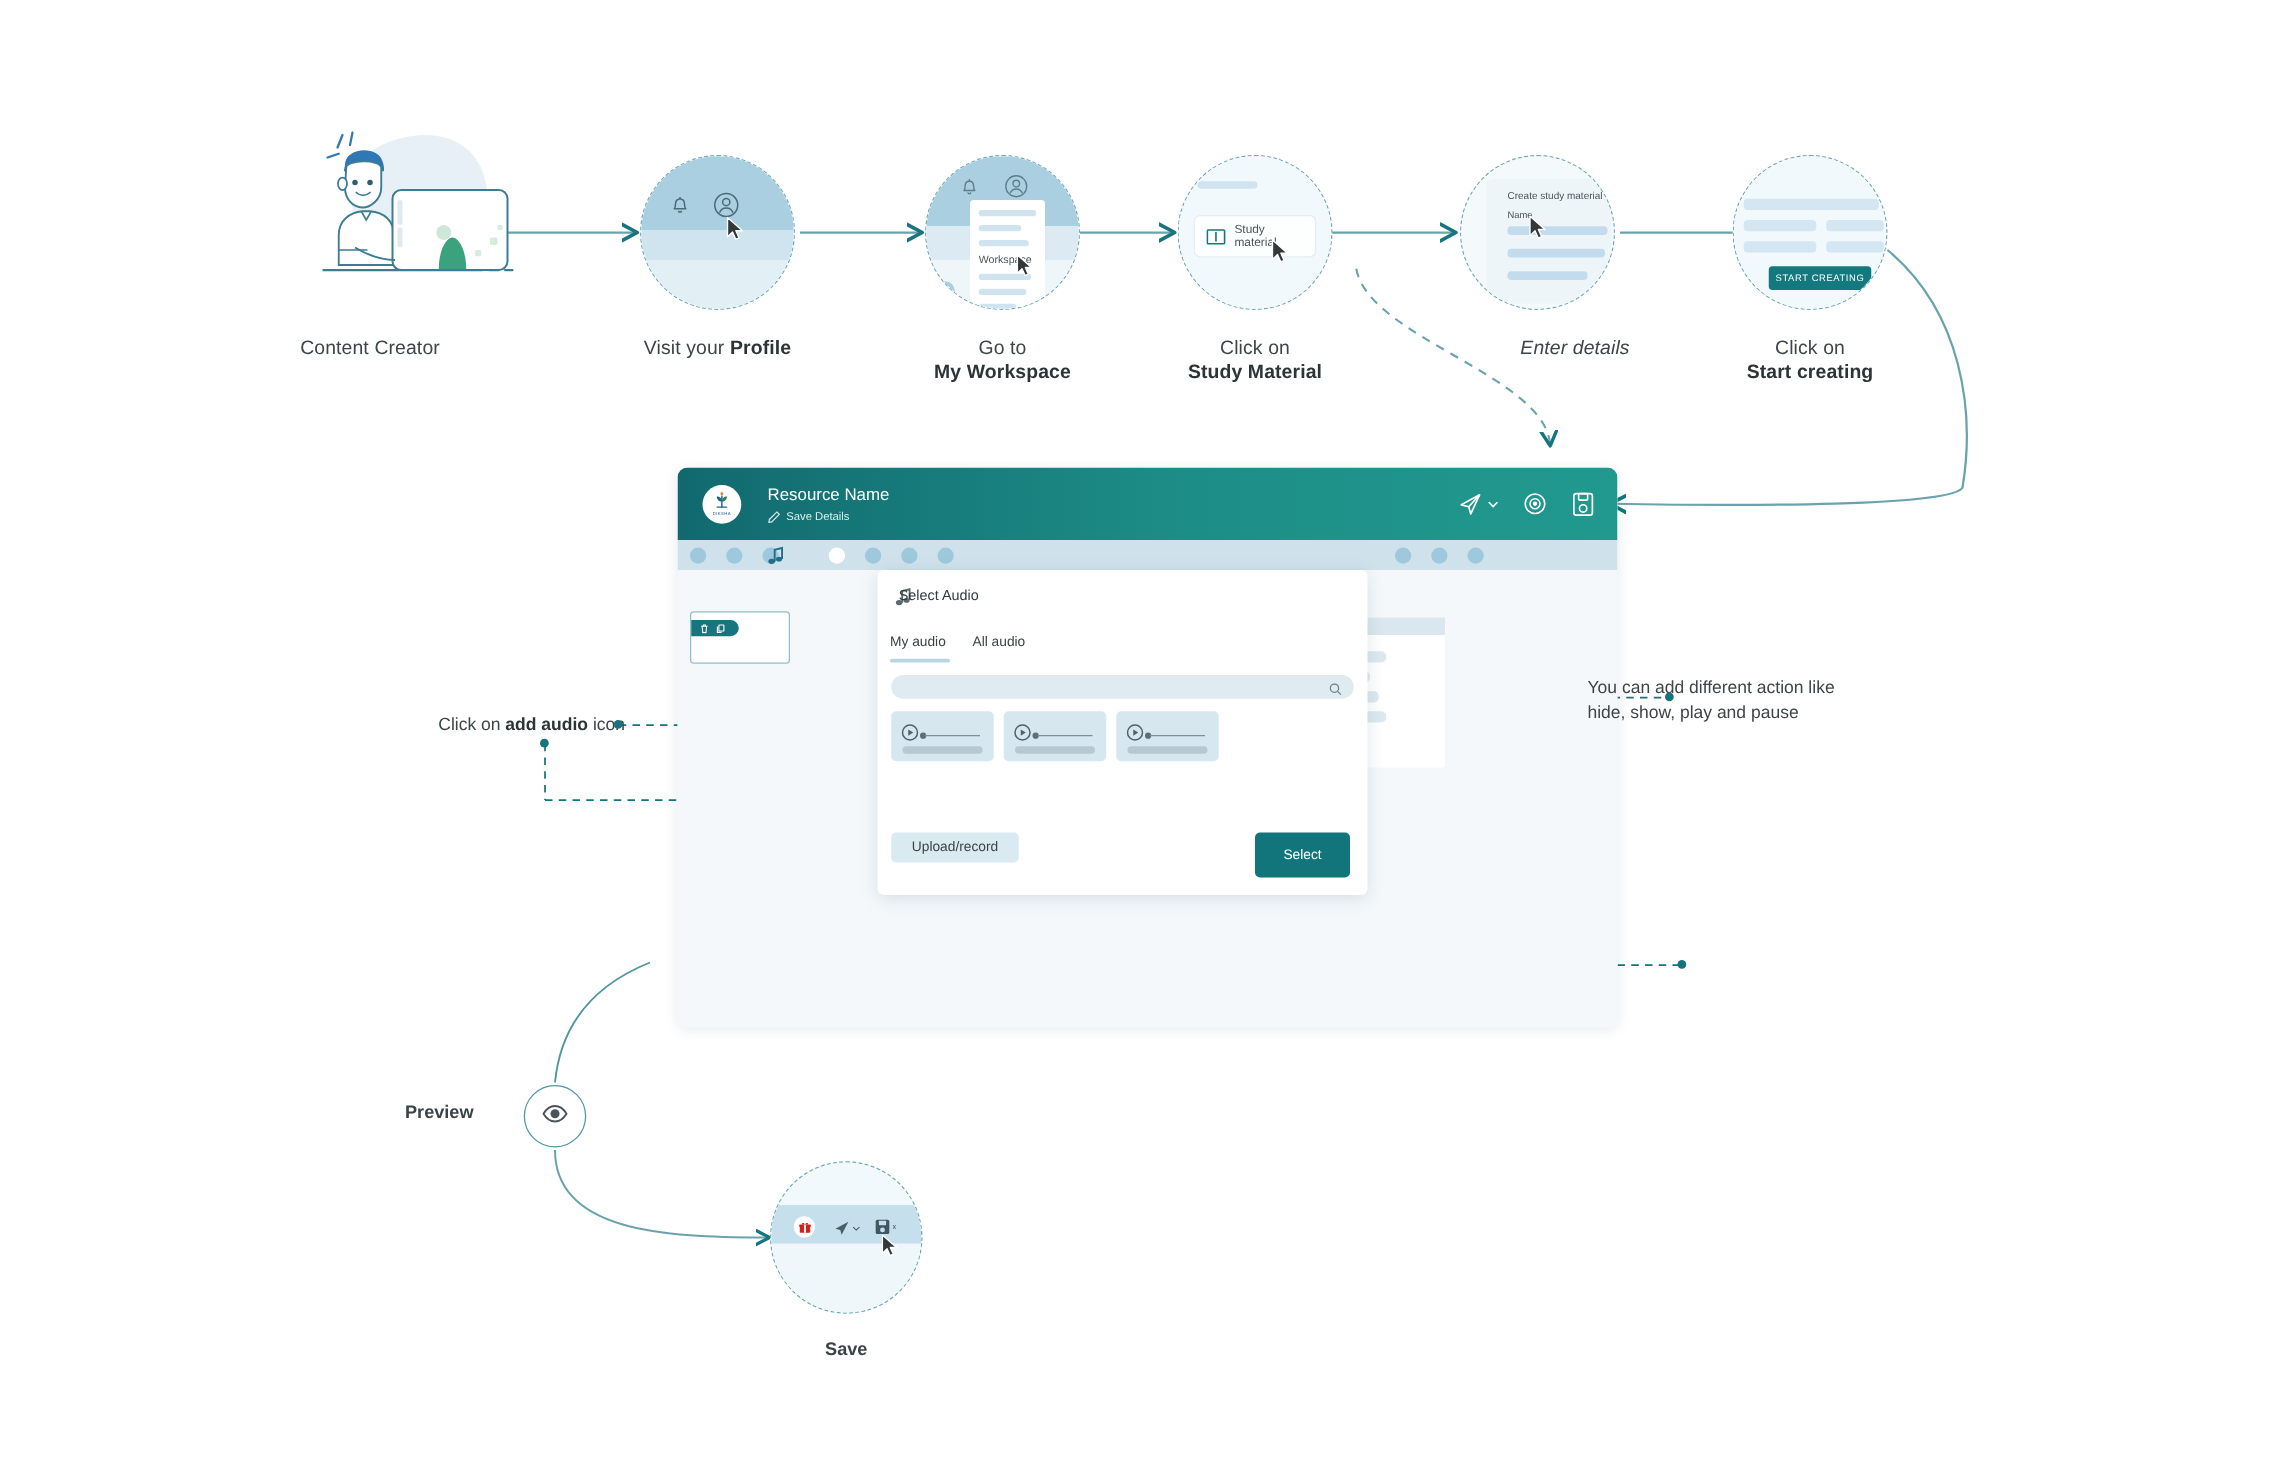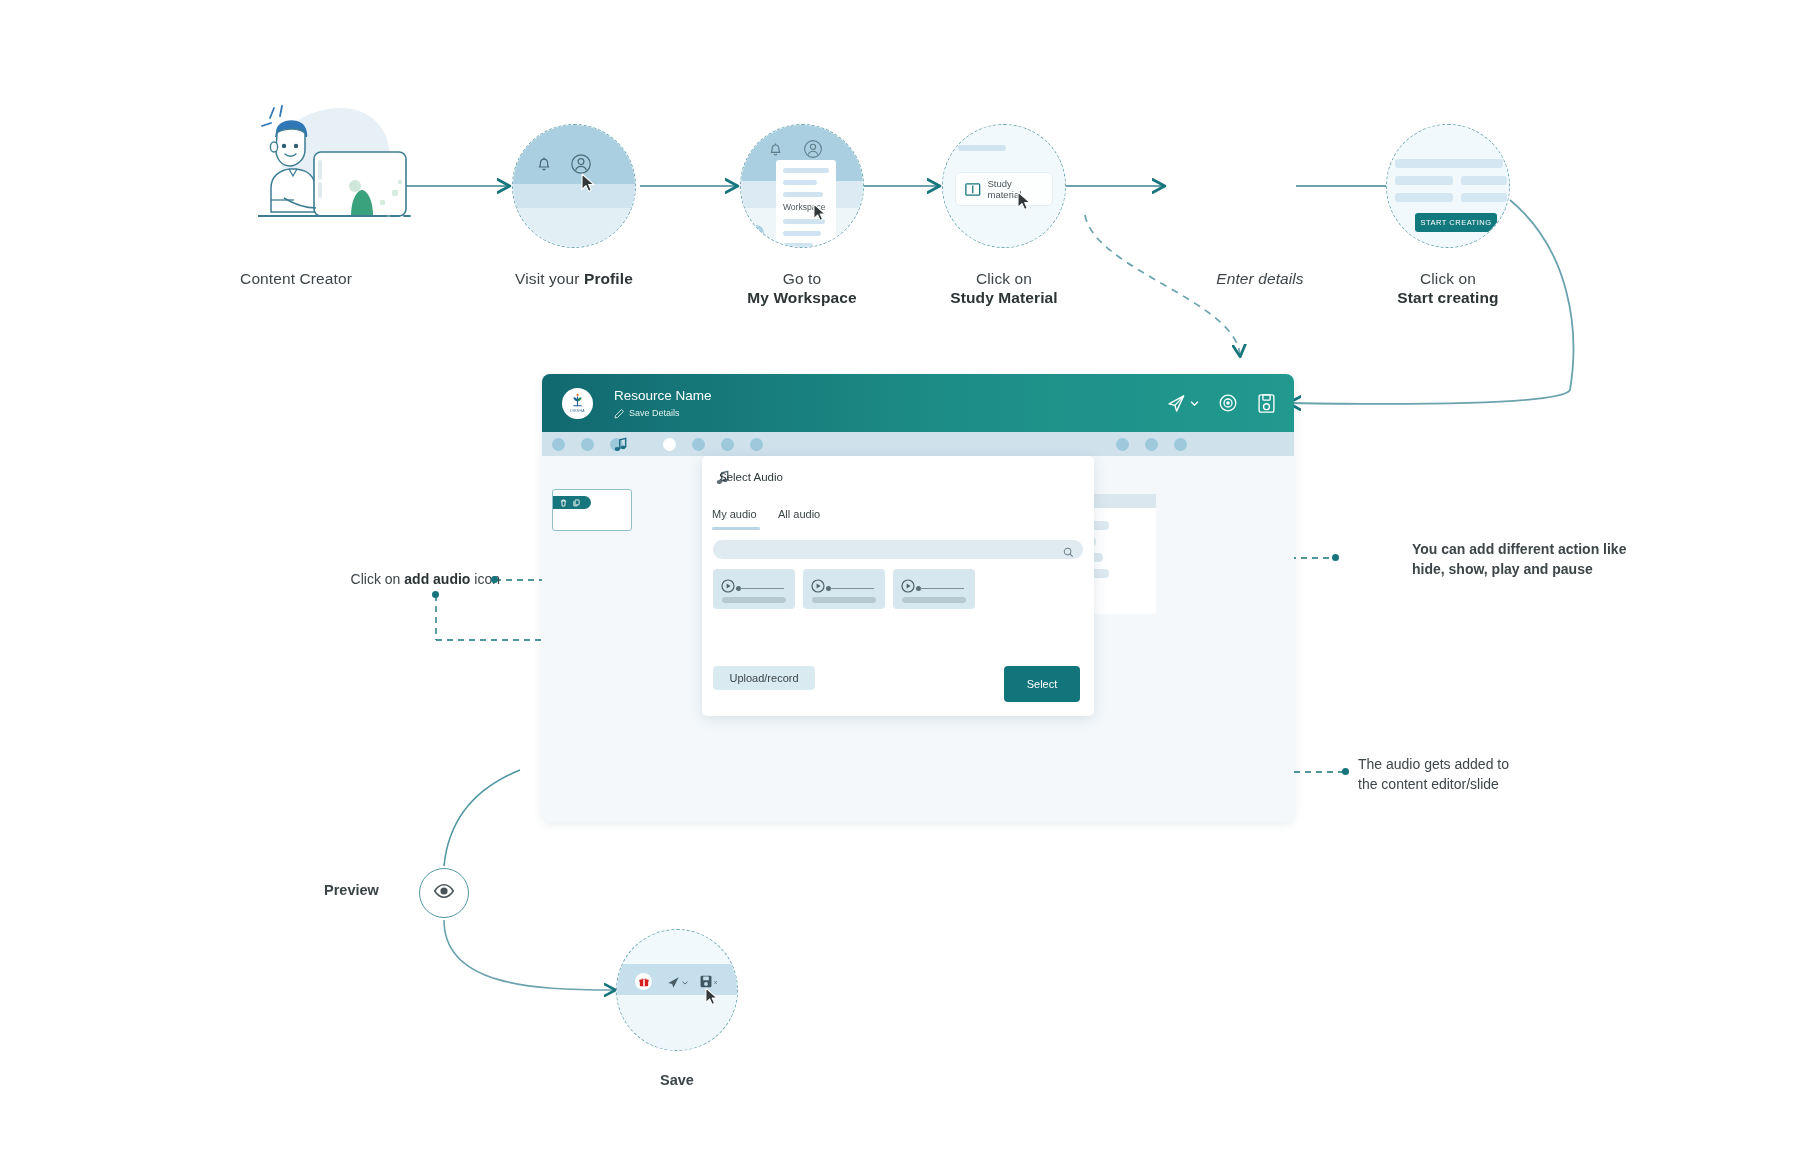--- a/index.html
+++ b/index.html
@@ -356,20 +356,33 @@
       <svg width="16" height="20" viewBox="0 0 16 20">
         <path d="M1,1 L1,16.5 L5,12.6 L7.6,18.4 L10.2,17.2 L7.7,11.6 L13,11.6 Z" fill="#33383b" stroke="#fff" stroke-width="1.1" stroke-linejoin="round"></path>
       </svg>
     </div>
   </div>
   <div class="step-caption" style="left:914px; top:269px; width:180px;">
     <div>Click on</div>
     <div><b>Study Material</b></div>
   </div>
 
+  <div class="step-circle dashed" style="left:1168px; top:124px; width:124px; height:124px;">
+    <div class="ed-panel" style="left:20px; top:18px; width:100px; height:100px;"></div>
+    <div class="ed-title" style="left:37px; top:27px;">Create study material</div>
+    <div class="ed-sub" style="left:37px; top:42px;">Name</div>
+    <div class="ed-bar" style="left:37px; top:56px; width:80px;"></div>
+    <div class="ed-bar" style="left:37px; top:74px; width:78px;"></div>
+    <div class="ed-bar" style="left:37px; top:92px; width:64px;"></div>
+    <div class="abs" style="left:54px; top:47px;">
+      <svg width="16" height="20" viewBox="0 0 16 20">
+        <path d="M1,1 L1,16.5 L5,12.6 L7.6,18.4 L10.2,17.2 L7.7,11.6 L13,11.6 Z" fill="#33383b" stroke="#fff" stroke-width="1.1" stroke-linejoin="round"></path>
+      </svg>
+    </div>
+  </div>
   <div class="step-caption" style="left:1180px; top:269px; width:160px;font-style:italic;">
     <span>Enter details</span>
   </div>
 
   <div class="step-circle dashed" style="left:1386px; top:124px; width:124px; height:124px;">
     <div style="position:absolute;left:0;top:0;width:100%;height:100%;background:#f2f9fc;"></div>
     <div class="sc-bar" style="left:8px; top:34px; width:108px; height:9px;"></div>
     <div class="sc-bar" style="left:8px; top:51px; width:58px; height:9px;"></div>
     <div class="sc-bar" style="left:74px; top:51px; width:46px; height:9px;"></div>
     <div class="sc-bar" style="left:8px; top:68px; width:58px; height:9px;"></div>
@@ -564,30 +577,26 @@
     <div>from public library</div>
   </div>
 
 
   <div class="plain-note" style="left:290px; top:570px; width:210px; text-align:right;">
     <span>Click on </span><b>add audio</b><span> icon</span>
   </div>
   <div class="nub" style="left:491px; top:576px;"></div>
   <div class="nub" style="left:432px; top:591px;"></div>
 
-  <div class="plain-note" style="left:1412px; top:540px; width:270px;font-weight:bold;">
+  <div class="plain-note" style="left:1270px; top:540px; width:270px;">
     <div>You can add different action like</div>
     <div>hide, show, play and pause</div>
   </div>
   <div class="nub" style="left:1332px; top:554px;"></div>
 
-  <div class="plain-note" style="left:1358px; top:755px; width:260px;">
-    <div>The audio gets added to</div>
-    <div>the content editor/slide</div>
-  </div>
   <div class="nub" style="left:1342px; top:768px;"></div>
 
   <div class="nub" style="left:707px; top:512px; width:5px; height:5px; background:#4f8fb8;"></div>
   <div class="nub" style="left:878px; top:512px; width:5px; height:5px; background:#4f8fb8;"></div>
 
   <div id="preview-label">Preview</div>
   <div id="preview-circle">
     <span>
       <svg width="22" height="22" viewBox="0 0 22 22" fill="none" stroke="#4a5458" stroke-width="1.5">
         <path d="M1.8,11 C4.4,6.6 7.6,4.8 11,4.8 C14.4,4.8 17.6,6.6 20.2,11 C17.6,15.4 14.4,17.2 11,17.2 C7.6,17.2 4.4,15.4 1.8,11 Z"></path>

